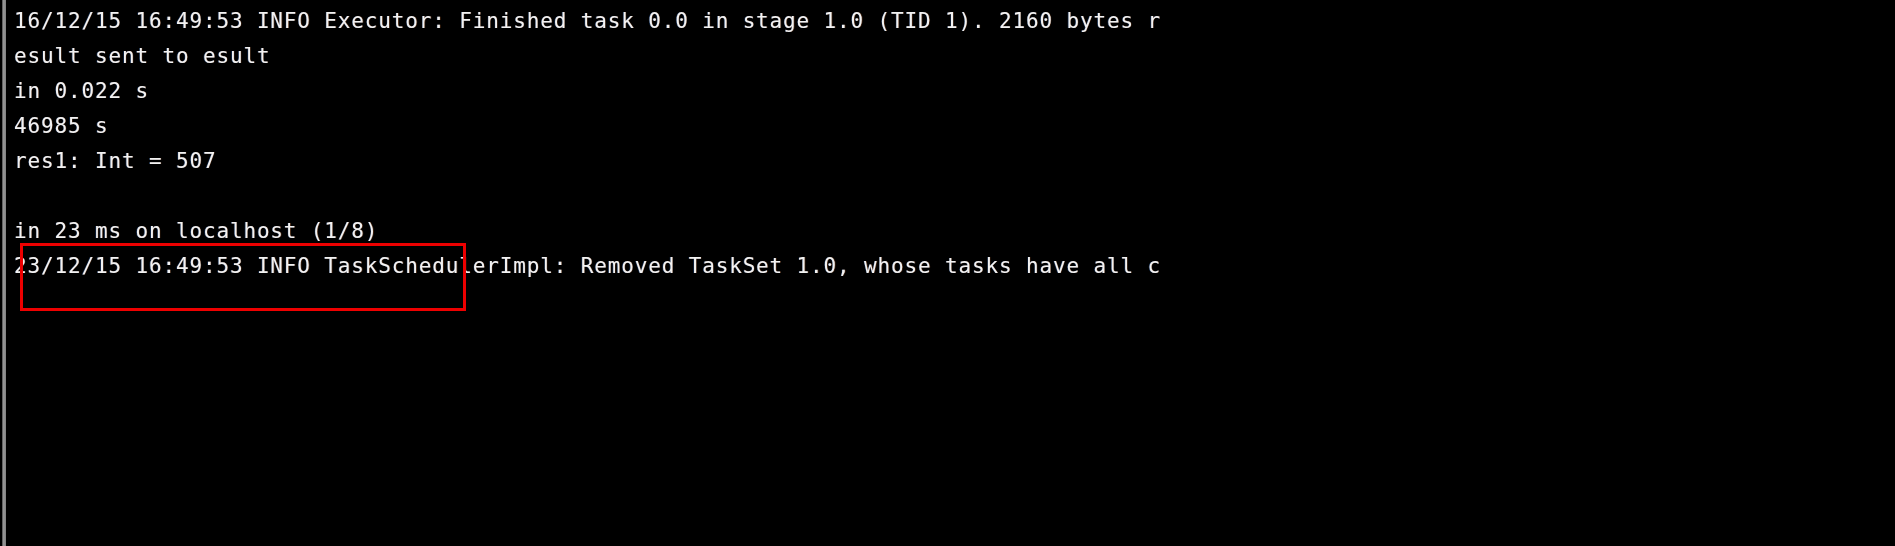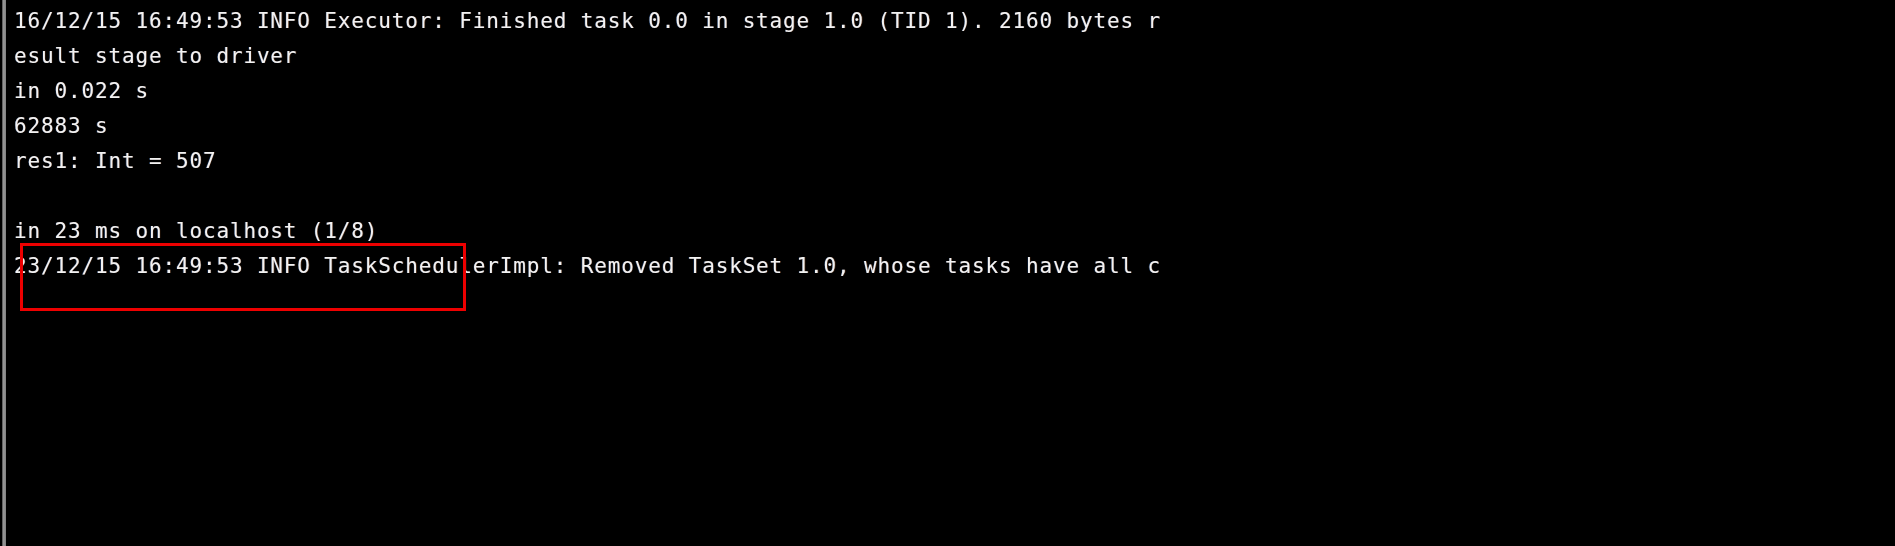--- a/index.html
+++ b/index.html
@@ -69,23 +69,23 @@
 <body>
 
 <div id="screen">
 
   <div id="left-gutter">
     <div class="bar"></div>
   </div>
 
   <div id="console">
     <div class="line">16/12/15 16:49:53 INFO Executor: Finished task 0.0 in stage 1.0 (TID 1). 2160 bytes r</div>
-    <div class="line">esult stage to driver</div>
+    <div class="line">esult sent to esult</div>
     <div class="line">in 0.022 s</div>
-    <div class="line">62883 s</div>
+    <div class="line">46985 s</div>
     <div class="line">res1: Int = 507</div>
     <div class="line blank"></div>
     <div class="line">in 23 ms on localhost (1/8)</div>
     <div class="line">23/12/15 16:49:53 INFO TaskSchedulerImpl: Removed TaskSet 1.0, whose tasks have all c</div>
     <div class="line blank"></div>
   </div>
 
   <div id="annotation-box"></div>
 
 </div>

